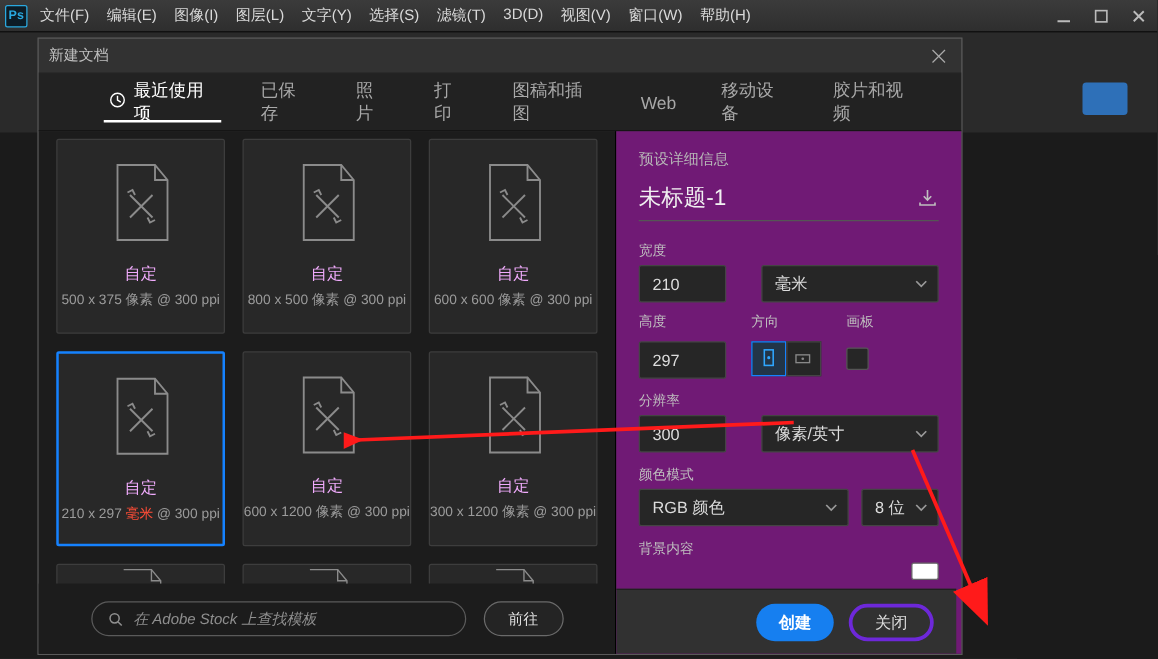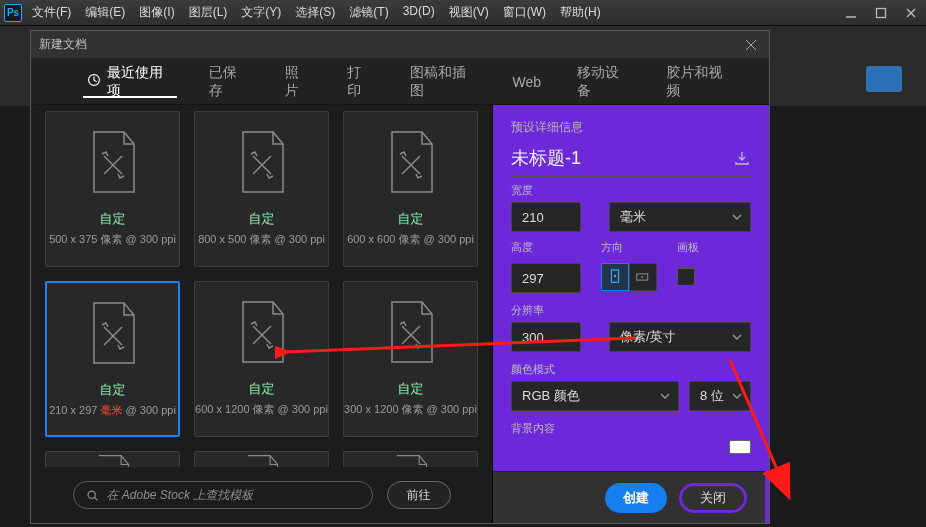--- a/index.html
+++ b/index.html
@@ -30,32 +30,32 @@
   .clock-icon svg { width:14px; height:14px; }
 
   .dlg-body { flex:1; display:flex; min-height:0;}
   .left { flex:1; display:flex; flex-direction:column; background:#1c1c1c; border-right:1px solid #000;}
   .preset-scroll { flex:1; overflow:hidden; padding:0 14px 0 14px; }
   .preset-grid { display:grid; grid-template-columns: repeat(3, 1fr); gap:14px; padding-top:6px;}
   .preset { height:156px; background:#282828; border:1px solid #3d3d3d; border-radius:2px; display:flex; flex-direction:column; align-items:center; justify-content:flex-start; padding-top:18px; color:#c9c9c9; font-size:12px;}
   .preset.partial { height:40px; padding-top:2px; }
   .preset.selected { border:2px solid #1582ff; background:#282828;}
   .doc-icon { width:54px; height:66px; margin-bottom:14px; }
-  .preset .title { font-size:13px; color:#86efac; margin-bottom:4px;}
+  .preset .title { font-size:13px; color:#f0abfc; margin-bottom:4px;}
   .preset .dims { font-size:11px; color:#9b9b9b; }
   .preset .dims .hl { color:#ff4d37; }
 
   .search-row { height:56px; display:flex; align-items:center; justify-content:center; gap:14px; background:#1c1c1c;}
   .search-box { width:300px; height:28px; border:1px solid #5a5a5a; border-radius:14px; display:flex; align-items:center; gap:8px; color:#8f8f8f; font-size:12px; font-style:italic; padding:0 12px;}
   .go-btn { width:64px; height:28px; border:1px solid #6a6a6a; border-radius:14px; display:flex; align-items:center; justify-content:center; font-size:12px; color:#ddd; background:#242424;}
 
   
-  .right { width:276px; background:#6d28d9; padding:14px 18px 4px 18px; font-size:12px; color:#bfbfbf; overflow:hidden; position:relative;}
+  .right { width:276px; background:#701a75; padding:14px 18px 4px 18px; font-size:12px; color:#bfbfbf; overflow:hidden; position:relative;}
   .section-title { font-size:12px; color:#b7b7b7; margin-bottom:10px;}
-  .doc-name-row { display:flex; align-items:center; border-bottom:1px solid #555; padding-bottom:6px; margin-bottom:6px;}
+  .doc-name-row { display:flex; align-items:center; border-bottom:1px solid #555; padding-bottom:6px; margin-bottom:16px;}
   .doc-name { font-size:18px; color:#f1f1f1; flex:1;}
   .export-icon { width:18px; height:18px; color:#bfbfbf;}
   .label { font-size:11px; color:#bfbfbf; margin:6px 0 4px 0;}
   .row { display:flex; gap:28px; align-items:center; }
   .input { height:30px; background:#262626; border:1px solid #444; color:#ddd; display:flex; align-items:center; padding:0 10px; font-size:13px; border-radius:2px;}
   .input.w70 { width:70px;}
   .select { height:30px; background:#262626; border:1px solid #444; color:#ddd; display:flex; align-items:center; justify-content:space-between; padding:0 8px 0 10px; font-size:13px; border-radius:2px;}
   .select.full { flex:1; }
   .chev { color:#999; }
   .chev svg{ width:10px; height:10px;}

